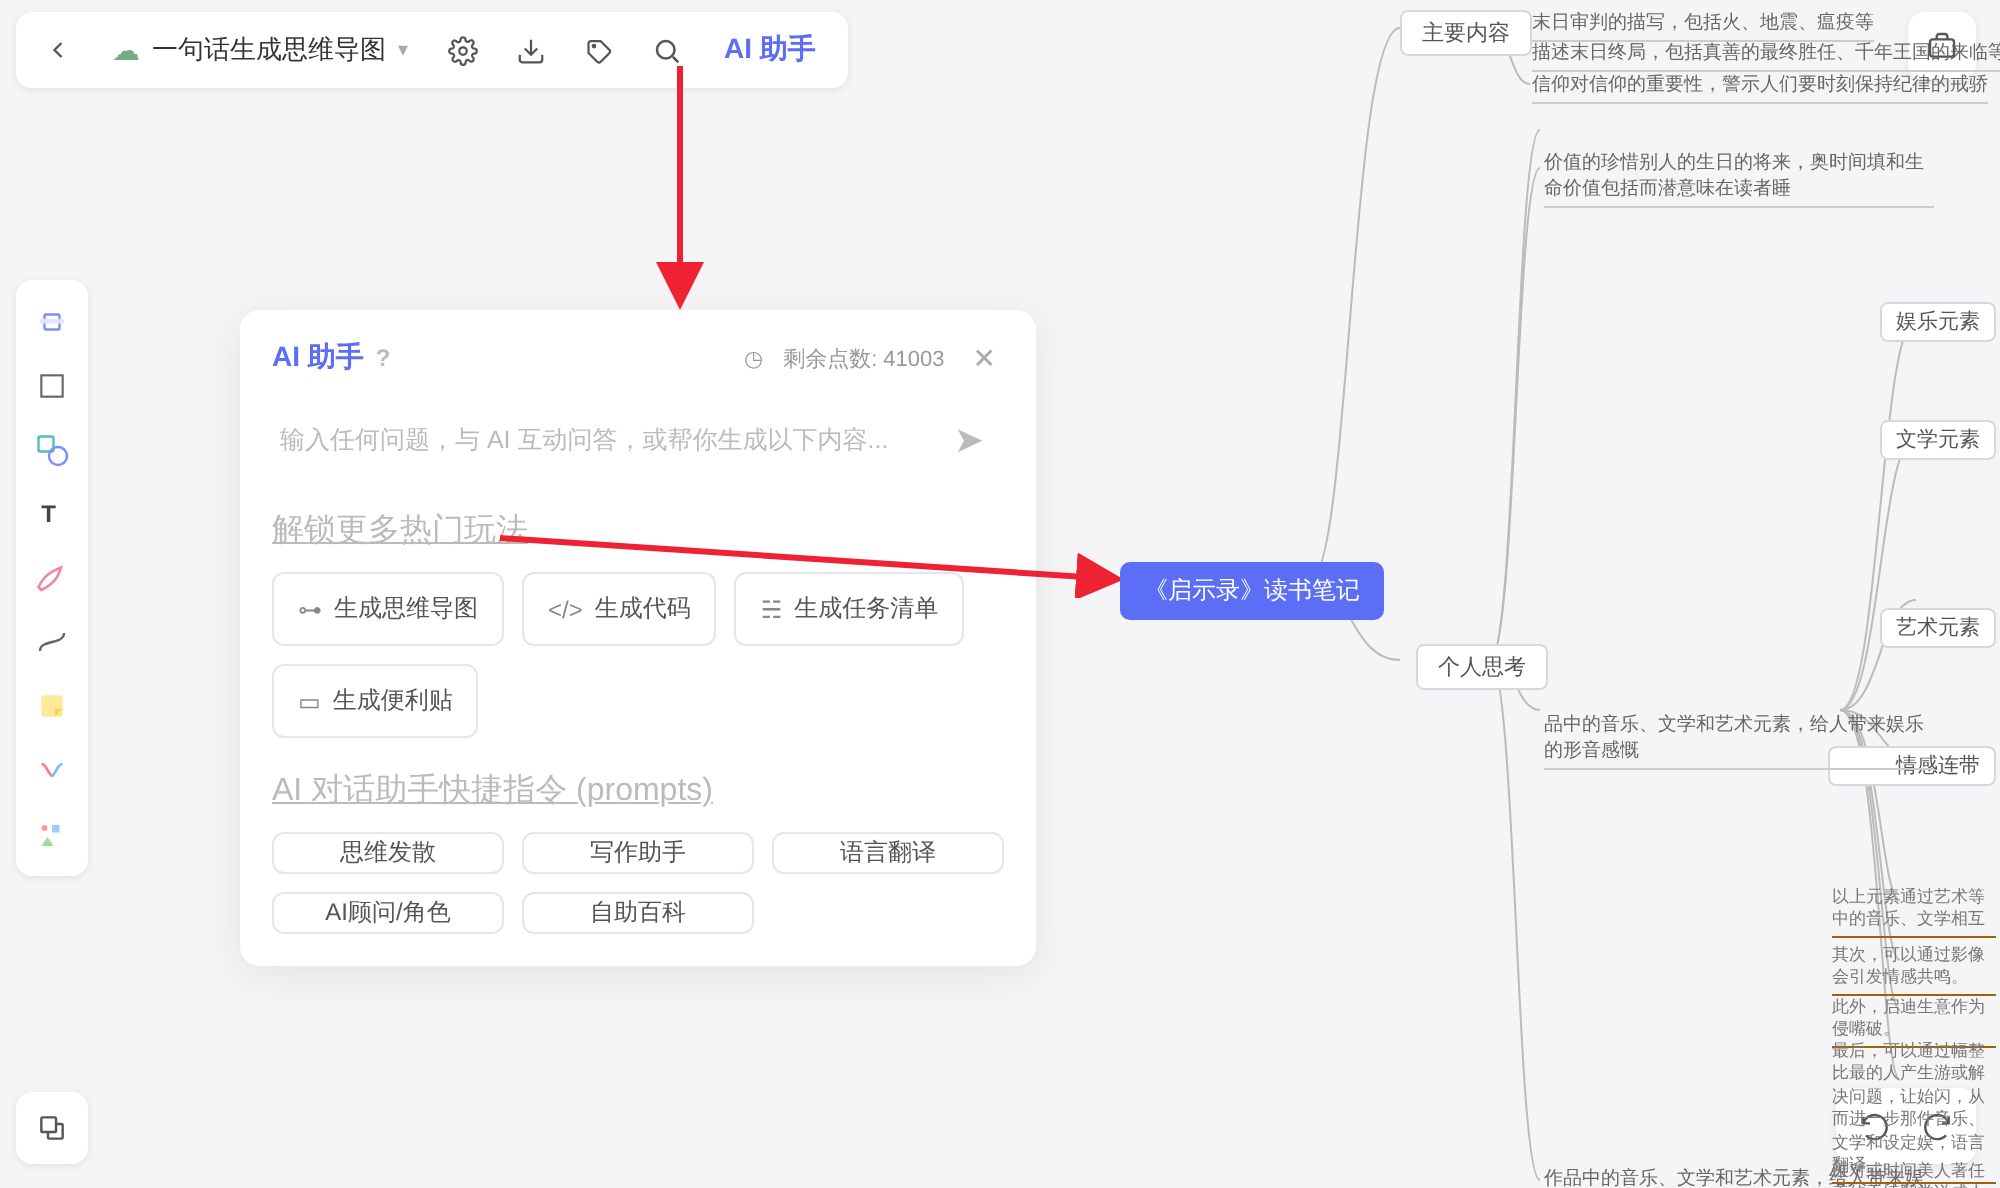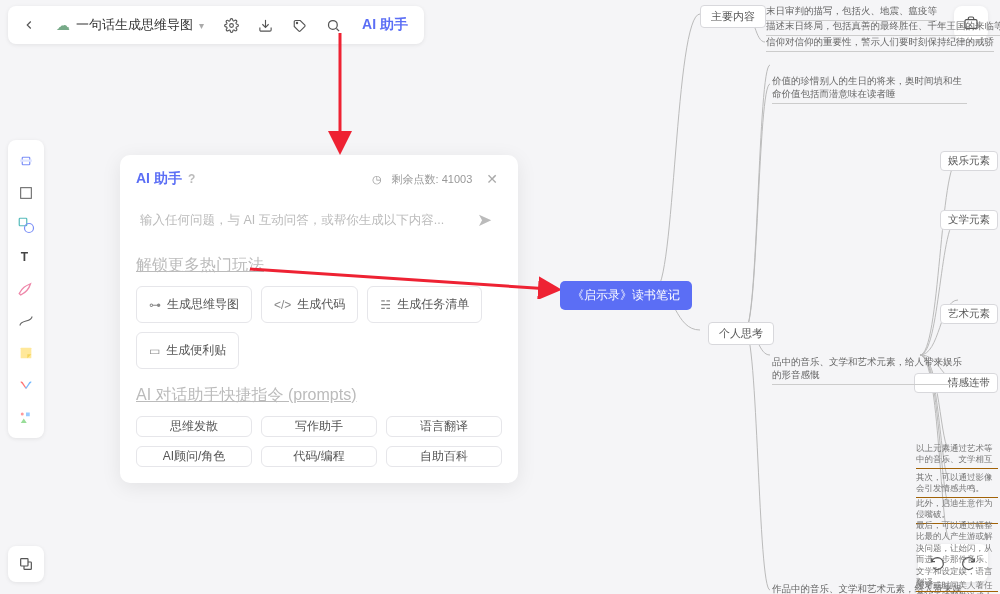--- a/index.html
+++ b/index.html
@@ -216,21 +216,20 @@
         <span class="chip-icon">▭</span>
         <span>生成便利贴</span>
       </div>
   </div>
   <div class="section-label">AI 对话助手快捷指令 (prompts)</div>
   <div class="prompt-grid">
     <div class="prompt-chip">思维发散</div>
     <div class="prompt-chip">写作助手</div>
     <div class="prompt-chip">语言翻译</div>
     <div class="prompt-chip">AI顾问/角色</div>
-    <div class="prompt-chip">代码/编程</div>
     <div class="prompt-chip">自助百科</div>
   </div>
 </div>
 
 <svg class="arrow" style="top:28px;left:315px;" width="50" height="130">
   <defs>
       <marker id="ah1" markerWidth="8" markerHeight="8" refX="4" refY="4" orient="auto">
         <polygon points="0,0 8,4 0,8" fill="#e23"></polygon>
       </marker>
     </defs>

